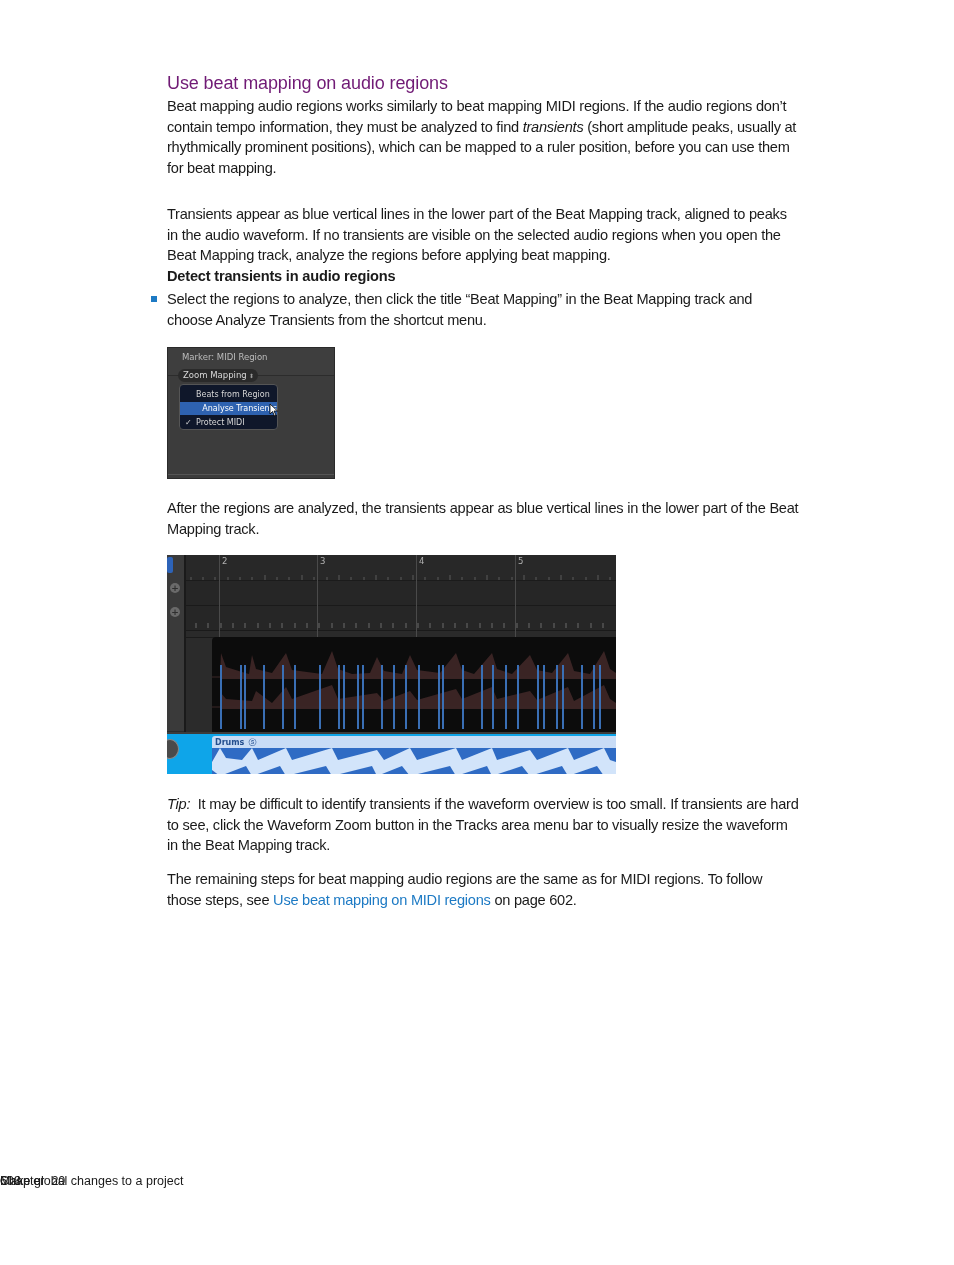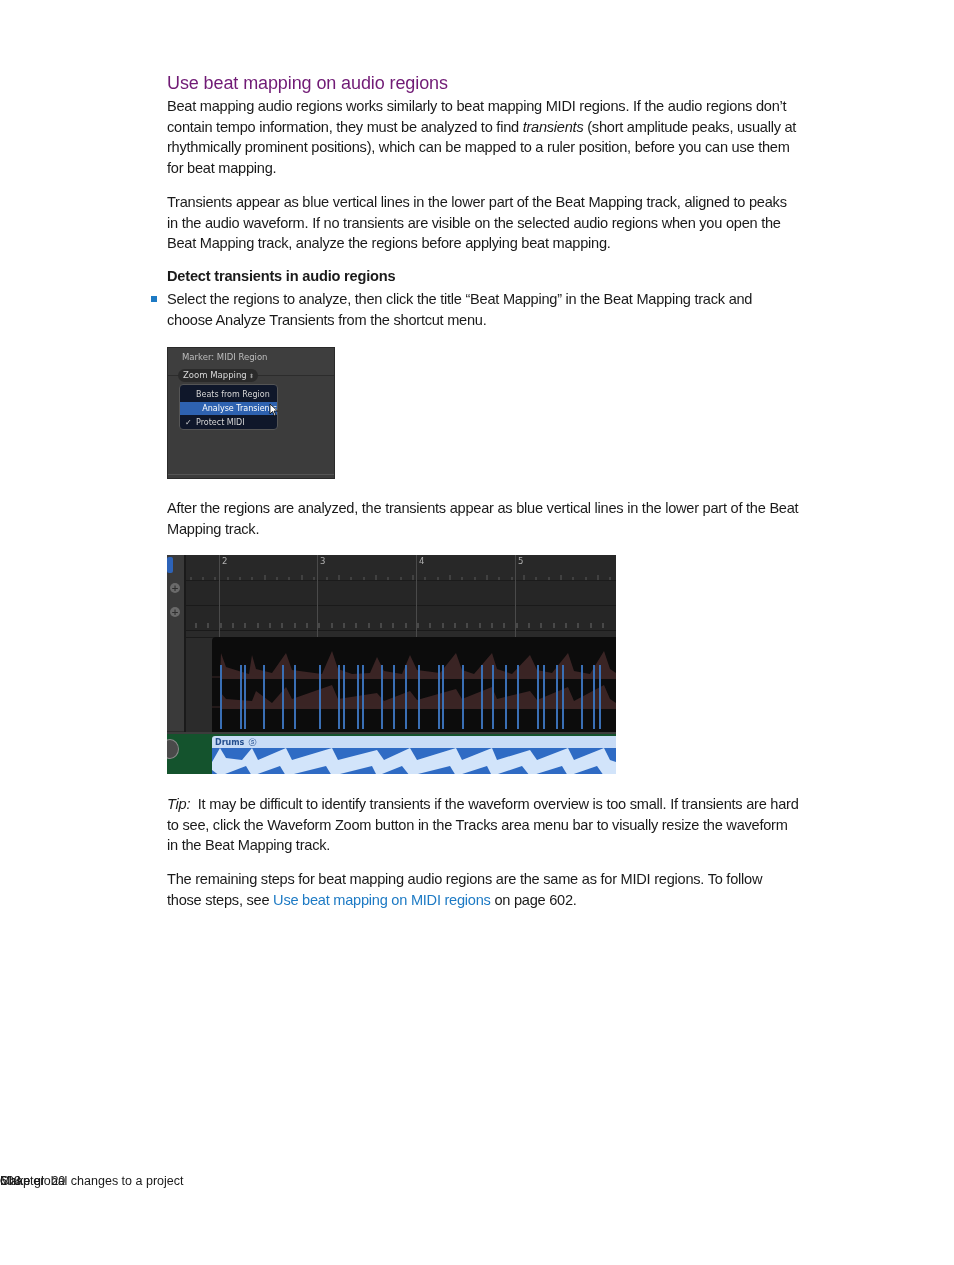--- a/index.html
+++ b/index.html
@@ -35,41 +35,41 @@
            font-family: "DejaVu Sans", sans-serif; }
   .s2-left { position:absolute; left:0; top:0; width:17px; height:176px; background:#3a3a3a; border-right:1px solid #1c1c1c; }
   .s2-gap { position:absolute; left:17px; top:0; width:2px; height:219px; background:#1a1a1a; }
   .s2-ruler { position:absolute; left:19px; top:0; width:430px; height:25px; background:#282828; border-bottom:1px solid #1b1b1b; }
   .s2-row { position:absolute; left:19px; width:430px; background:#262626; border-bottom:1px solid #1a1a1a; }
   .s2-num { position:absolute; top:1px; font-size:8.5px; color:#b0b0b0; }
   .s2-bar { position:absolute; top:0; width:1px; background:#4a4a4a; }
   .s2-wave { position:absolute; left:45px; top:82px; width:404px; height:95px; background:#0c0c0c;
              border-top-left-radius:4px; }
   .transient { position:absolute; top:28px; width:1.5px; height:64px; background:#3a6fb5; }
-  .s2-audiotrk { position:absolute; left:0; top:177px; width:449px; height:42px; background:#14532d; border-top:2px solid #3c3c3c; }
+  .s2-audiotrk { position:absolute; left:0; top:177px; width:449px; height:42px; background:#0ea5e9; border-top:2px solid #3c3c3c; }
   .s2-knob { position:absolute; left:-6px; top:5px; width:16px; height:18px; border-radius:50%;
              background:#4a4a4a; border:1px solid #8a8a8a; }
   .s2-region { position:absolute; left:45px; top:2px; width:404px; height:40px; background:#c8dcf6; border-top-left-radius:3px; }
   .s2-region .lbl { position:absolute; left:3px; top:1px; font-size:8px; font-weight:bold; color:#244f8f; }
   .s2-region .lbl .loopic { font-weight:normal; margin-left:4px; }
   .s2-region .wave { position:absolute; left:0; top:12px; width:100%; height:28px; background:#2f6bc4; overflow:hidden; }
   .s2-plus { position:absolute; left:3px; width:10px; height:10px; border-radius:50%; background:#6a6a6a; color:#2e2e2e;
              font-size:9px; line-height:10px; text-align:center; font-weight:bold; }
   .s2-blue { position:absolute; left:0; top:2px; width:6px; height:16px; background:#2d63b8; border-radius:2px; }
 
   .footer { top: 1174px; font-size: 12.5px; }
 </style>
 </head>
 <body>
 
 <div class="abs h2">Use beat mapping on audio regions</div>
 
 <div class="abs para" style="top:96px;"><span>Beat mapping audio regions works similarly to beat mapping MIDI regions. If the audio regions don’t contain tempo information, they must be analyzed to find </span><em>transients</em><span> (short amplitude peaks, usually at rhythmically prominent positions), which can be mapped to a ruler position, before you can use them for beat mapping.</span></div>
 
-<div class="abs para" style="top:192px;">Transients appear as blue vertical lines in the lower part of the Beat Mapping track, aligned to peaks in the audio waveform. If no transients are visible on the selected audio regions when you open the Beat Mapping track, analyze the regions before applying beat mapping.</div>
+<div class="abs para" style="top:204px;">Transients appear as blue vertical lines in the lower part of the Beat Mapping track, aligned to peaks in the audio waveform. If no transients are visible on the selected audio regions when you open the Beat Mapping track, analyze the regions before applying beat mapping.</div>
 
 <div class="abs h3">Detect transients in audio regions</div>
 
 <div class="abs bullet-sq"></div>
 <div class="abs para" style="top:289px;">Select the regions to analyze, then click the title “Beat Mapping” in the Beat Mapping track and choose Analyze Transients from the shortcut menu.</div>
 
 <div class="abs shot1">
   <div class="hdr">Marker: MIDI Region</div>
   <div class="popup">
     <span>Zoom Mapping</span>

